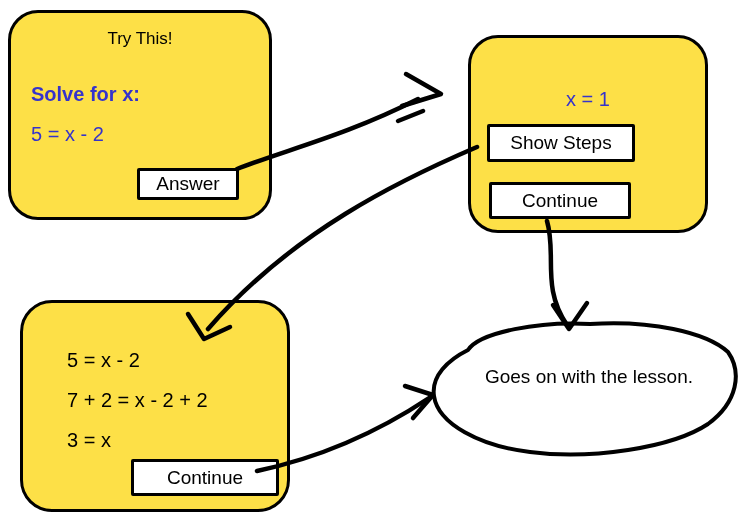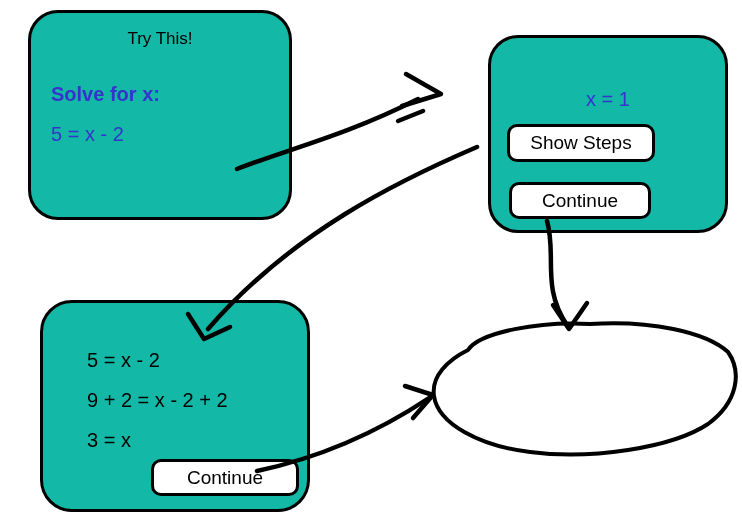--- a/index.html
+++ b/index.html
@@ -7,24 +7,23 @@
     position: relative;
     width: 742px;
     height: 516px;
     background: var(--bg, #ffffff);
     font-family: "Liberation Sans", sans-serif;
     color: var(--ink, #000000);
     overflow: hidden;
   }
   .card {
     position: absolute;
-    background: #14b8a6;
+    background: #fde047;
     border: 3px solid var(--ink, #000000);
     box-sizing: border-box;
-    margin-left: 20px;
   }
   .card-try   { left: 8px;   top: 10px;  width: 264px; height: 210px; border-radius: 30px; }
   .card-result{ left: 468px; top: 35px;  width: 240px; height: 198px; border-radius: 30px; }
   .card-steps { left: 20px;  top: 300px; width: 270px; height: 212px; border-radius: 32px; }
 
   .accent { color: var(--accent, #3533cc); }
 
   .card-title {
     position: absolute; left: 0; right: 0; top: 16px;
     text-align: center; font-size: 17px;
@@ -39,21 +38,21 @@
 
   .step-line { position: absolute; left: 44px; font-size: 20px; }
   .step-1 { top: 46px; }
   .step-2 { top: 86px; }
   .step-3 { top: 126px; }
 
   .hand-btn {
     position: absolute;
     background: #ffffff;
     border: 3px solid var(--ink, #000000);
-    border-radius: 10px;
+    border-radius: 2px;
     font-family: "Liberation Sans", sans-serif;
     font-size: 19px;
     color: var(--ink, #000000);
     padding: 0;
     cursor: pointer;
     box-sizing: border-box;
   }
   .btn-answer        { left: 126px; top: 155px; width: 102px; height: 32px; }
   .btn-show-steps    { left: 16px;  top: 86px;  width: 148px; height: 38px; }
   .btn-continue-res  { left: 18px;  top: 144px; width: 142px; height: 37px; }
@@ -75,35 +74,37 @@
 </style>
 </head>
 <body>
 
 <div class="canvas">
 
   <div class="card card-try">
     <div class="card-title">Try This!</div>
     <div class="prompt accent">Solve for x:</div>
     <div class="equation accent">5 = x - 2</div>
+    <button class="hand-btn btn-answer">Answer</button>
   </div>
 
   <div class="card card-result">
     <div class="result-text accent">x = 1</div>
     <button class="hand-btn btn-show-steps">Show Steps</button>
     <button class="hand-btn btn-continue-res">Continue</button>
   </div>
 
   <div class="card card-steps">
     <div class="step-line step-1">5 = x - 2</div>
-    <div class="step-line step-2">9 + 2 = x - 2 + 2</div>
+    <div class="step-line step-2">7 + 2 = x - 2 + 2</div>
     <div class="step-line step-3">3 = x</div>
     <button class="hand-btn btn-continue-step">Continue</button>
   </div>
 
+  <div class="blob-label">Goes on with the lesson.</div>
 
   <svg class="ink-layer" viewBox="0 0 742 516" xmlns="http://www.w3.org/2000/svg">
     <g fill="none" stroke="#000000" stroke-linecap="round" stroke-linejoin="round">
 
       <path stroke-width="4" d="M 468 350
                C 480 332, 540 321, 590 324
                C 650 320, 706 332, 728 352
                C 742 372, 738 402, 708 424
                C 672 448, 590 460, 530 452
                C 480 446, 438 424, 434 396

